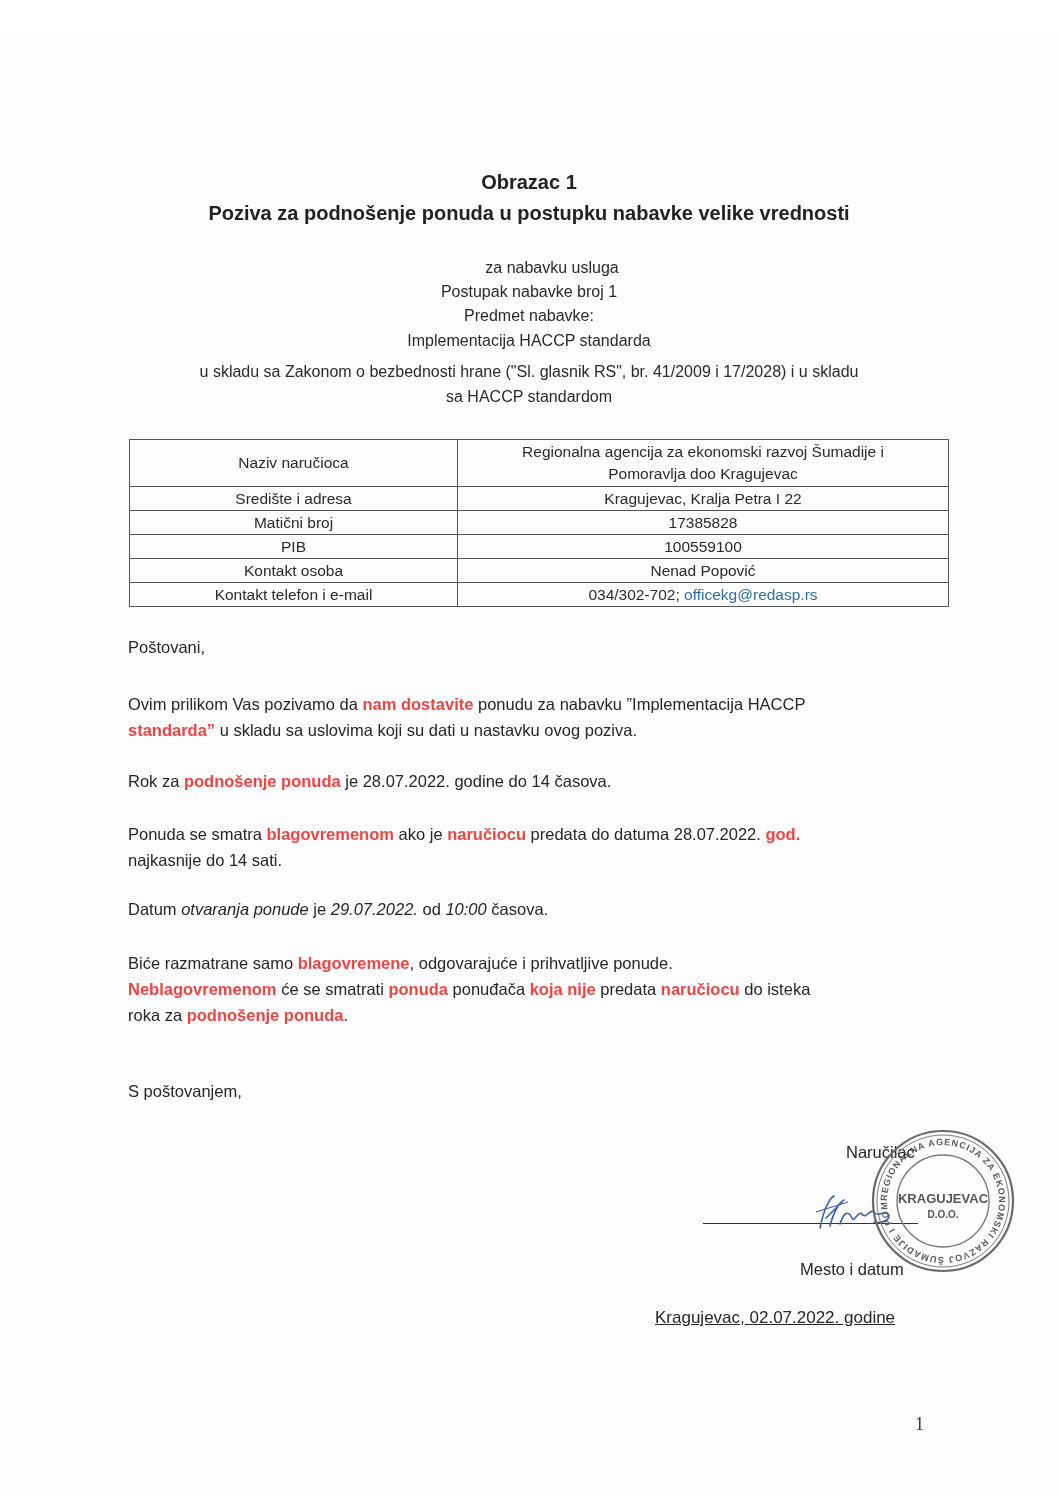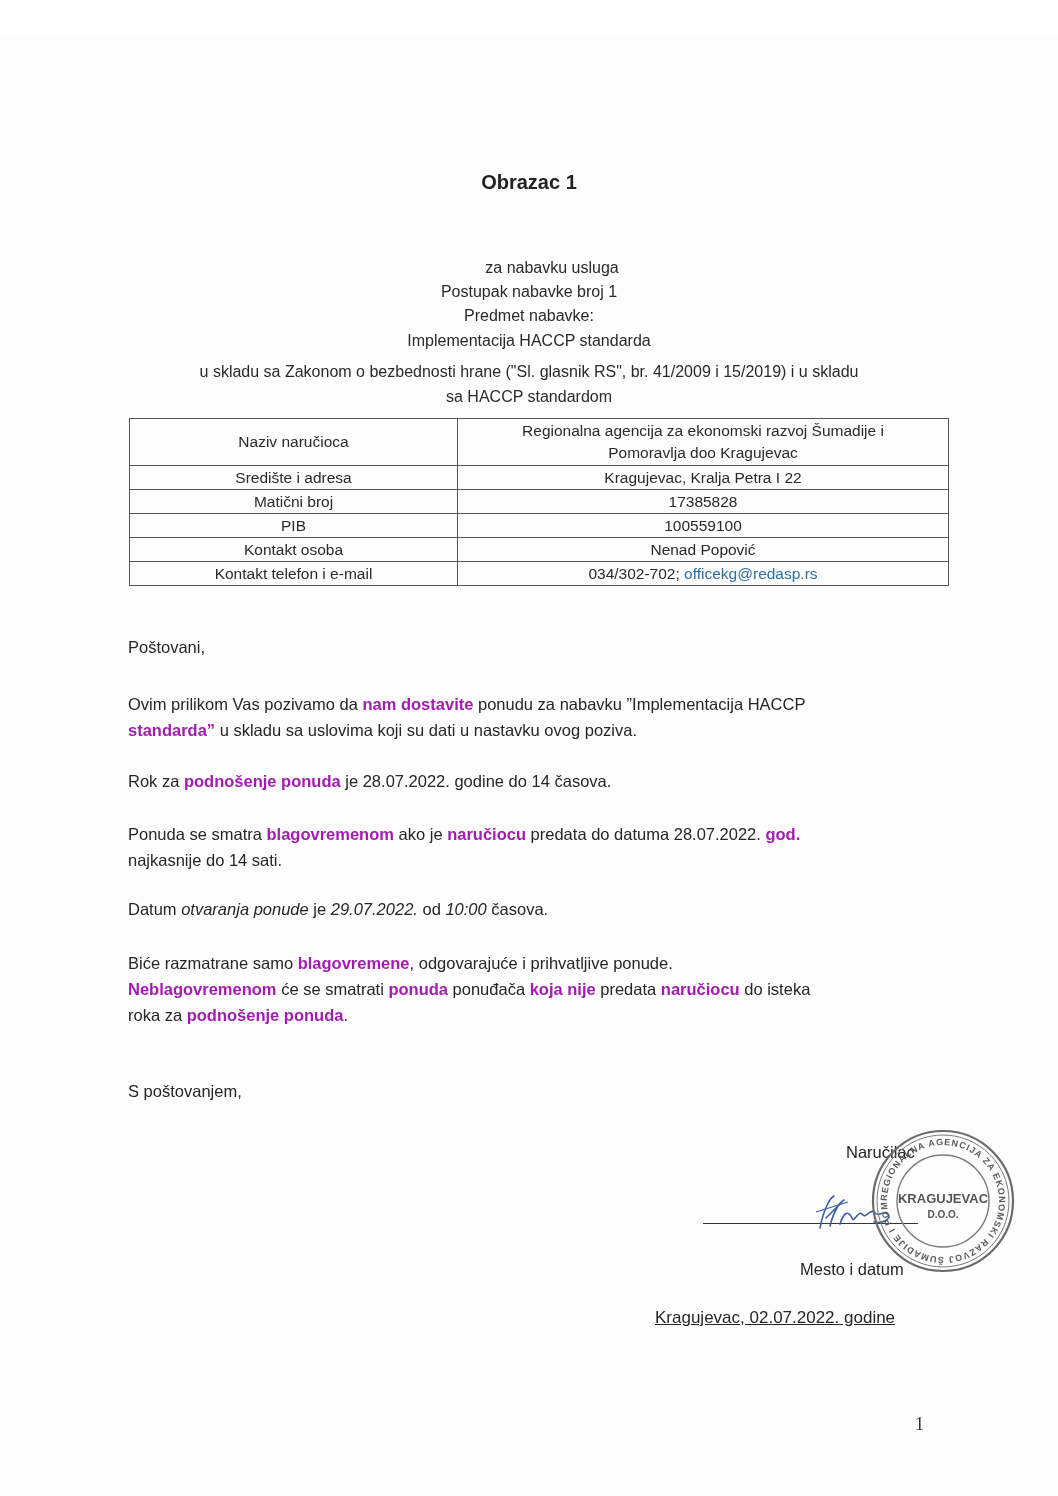--- a/index.html
+++ b/index.html
@@ -17,36 +17,36 @@
   .title-2 {
     position: absolute; left: 0; width: 1058px; top: 166px; text-align: center;
     font-size: 20px; font-weight: bold; color: #222;
   }
   .sub {
     position: absolute; left: 0; width: 1058px; text-align: center;
     font-size: 16px; color: #2a2a2a;
   }
 
   table.info {
-    position: absolute; left: 129px; top: 382px; width: 820px;
+    position: absolute; left: 129px; top: 403px; width: 820px;
     border-collapse: collapse; font-size: 15.5px; color: #2a2a2a;
   }
   table.info td {
     border: 1.3px solid #555; text-align: center; padding: 0 6px; line-height: 22px;
     vertical-align: middle;
   }
   table.info td.lbl { width: 315px; }
   table.info tr.r1 td { height: 46px; }
   table.info tr td { height: 23px; }
   .email { color: #2f6ea3; }
 
   .para {
     position: absolute; left: 128px; width: 800px; font-size: 16.5px; line-height: 26px; color: #262626;
   }
-  .para b { font-weight: bold; color: #a21caf; }
+  .para b { font-weight: bold; color: #ef4444; }
   .para i { font-style: italic; }
 
   .sig-label { position: absolute; font-size: 16.5px; color: #262626; }
   .sig-line {
     position: absolute; left: 703px; top: 1187px; width: 215px; height: 0;
     border-top: 1.5px solid #333;
   }
   .signature {
     position: absolute; left: 812px; top: 1152px; width: 90px; height: 50px;
   }
@@ -65,26 +65,27 @@
     position: absolute; left: 0; top: 1488px; width: 1058px; height: 3px;
     background: linear-gradient(to right, #555, #888 40%, #777 70%, #999);
   }
 </style>
 </head>
 <body>
 
 <div class="page">
 
   <div class="title-1">Obrazac 1</div>
+  <div class="title-2">Poziva za podnošenje ponuda u postupku nabavke velike vrednosti</div>
 
   <div class="sub" style="top:223px;padding-left:23px;">za nabavku usluga</div>
   <div class="sub" style="top:247px;">Postupak nabavke broj 1</div>
   <div class="sub" style="top:271px;">Predmet nabavke:</div>
   <div class="sub" style="top:296px;">Implementacija HACCP standarda</div>
-  <div class="sub" style="top:327px;">u skladu sa Zakonom o bezbednosti hrane ("Sl. glasnik RS", br. 41/2009 i 15/2019) i u skladu</div>
+  <div class="sub" style="top:327px;">u skladu sa Zakonom o bezbednosti hrane ("Sl. glasnik RS", br. 41/2009 i 17/2028) i u skladu</div>
   <div class="sub" style="top:352px;">sa HACCP standardom</div>
 
   <table class="info">
     <tbody>
         <tr class="r1">
       <td class="lbl">Naziv naručioca</td>
       <td>
         <div>Regionalna agencija za ekonomski razvoj Šumadije i</div>
         <div>Pomoravlja doo Kragujevac</div>
       </td>

